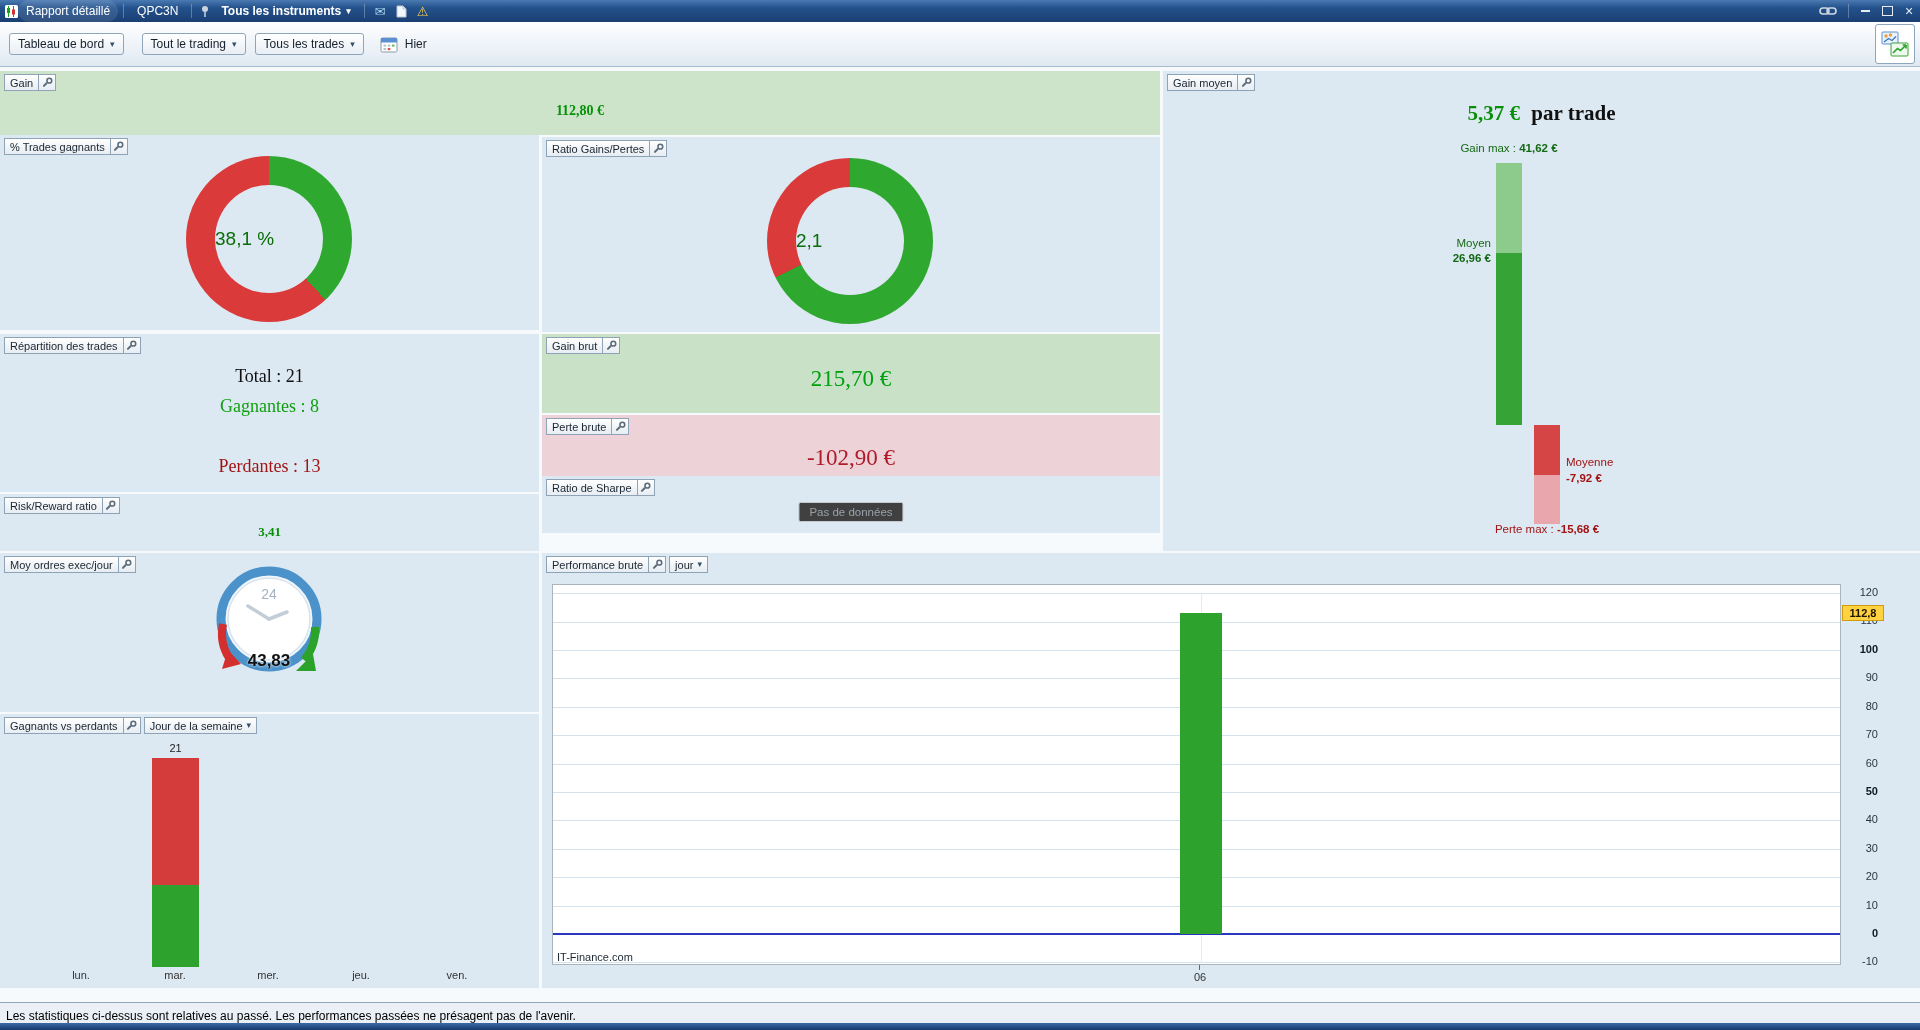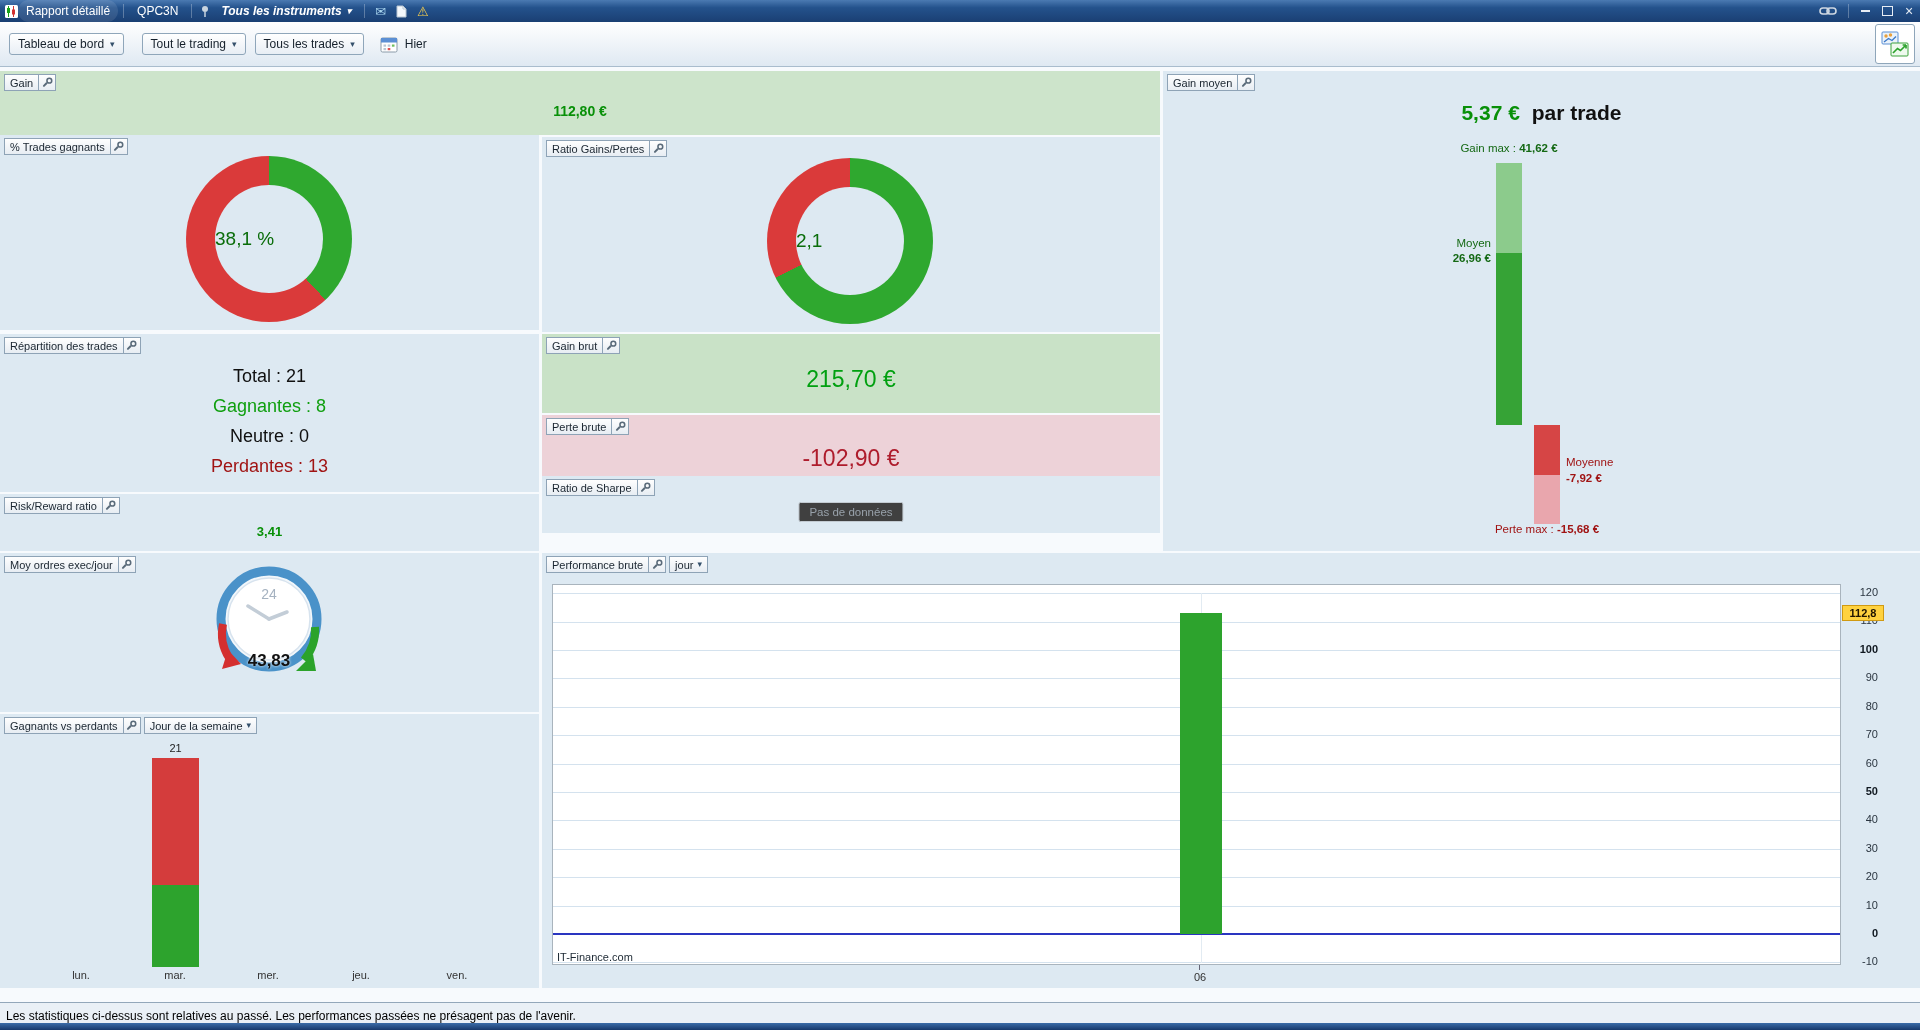--- a/index.html
+++ b/index.html
@@ -5,21 +5,21 @@
   html,body{margin:0;padding:0;}
   body{width:1920px;height:1030px;overflow:hidden;font-family:"Liberation Sans",sans-serif;background:#dde9f2;position:relative;}
   .abs{position:absolute;}
   
   .titlebar{position:absolute;left:0;top:0;width:1920px;height:22px;
     background:linear-gradient(180deg,#4b7ab2 0%,#24528c 35%,#1a3f73 100%);
     display:flex;align-items:center;color:#fff;font-size:12px;}
   .titlebar .sep{width:1px;height:14px;background:rgba(255,255,255,.28);margin:0 5px;}
   .ttab{padding:0 8px;height:22px;display:flex;align-items:center;gap:5px;cursor:default;border-radius:11px;}
   .ttab.active{background:rgba(255,255,255,.10);}
-  .tbold{font-weight:bold;font-style:italic;}
+  .tbold{font-weight:bold;}
   .arr{font-size:9px;line-height:1;}
   .winbtn{width:22px;height:22px;display:flex;align-items:center;justify-content:center;color:#e7edf5;}
   .minishape{width:9px;height:2px;background:#e7edf5;}
   .restoreshape{width:9px;height:8px;border:1px solid #e7edf5;}
   .spacer{flex:1;}
   
   .toolbar{position:absolute;left:0;top:22px;width:1920px;height:45px;
     background:linear-gradient(180deg,#ffffff,#dfe9f2);border-bottom:1px solid #a9bccd;
     display:flex;align-items:center;font-size:12px;color:#15202b;box-sizing:border-box;}
   .tbtn{background:linear-gradient(#ffffff,#e8eef5);border:1px solid #8fa6ba;border-radius:3px;
@@ -32,21 +32,21 @@
   .panel{position:absolute;background:#dde9f2;}
   .phead{position:absolute;display:flex;align-items:stretch;z-index:5;}
   .phead .lbl,.phead .drop{border:1px solid #8ea3b6;background:linear-gradient(#fefefe,#e7edf3);
     padding:0 5px;font-size:11px;color:#1a2530;white-space:nowrap;display:flex;align-items:center;
     height:17px;box-sizing:border-box;gap:4px;}
   .phead .tool{border:1px solid #8ea3b6;border-left:none;width:17px;height:17px;
     display:flex;align-items:center;justify-content:center;
     background:linear-gradient(#fefefe,#e7edf3);box-sizing:border-box;}
   .phead .drop{margin-left:3px;}
   .phead .drop .arr{color:#34506b;font-size:9px;}
-  .centerline{position:absolute;left:0;width:100%;text-align:center;}
+  .centerline{position:absolute;left:0;width:100%;text-align:center;font-family:Liberation Serif, serif;}
   
   .donut{position:absolute;width:166px;height:166px;border-radius:50%;}
   .donut .hole{position:absolute;inset:29px;background:#dde9f2;border-radius:50%;
     display:flex;align-items:center;justify-content:flex-start;font-size:19px;color:#0a6d0a;}
   
   .plot{position:absolute;background:#fff;border:1px solid #a9b4bd;box-sizing:border-box;}
   .gl{position:absolute;left:0;width:100%;height:1px;background:#d4e2ee;}
   .zero{position:absolute;left:0;width:100%;height:2px;background:#2a35c0;z-index:2;}
   .vgl{position:absolute;width:1px;background:#e2ebf2;}
   .pbar{position:absolute;background:#2da32d;z-index:3;}
@@ -245,21 +245,20 @@
       <span class="lbl">Répartition des trades</span>
       <span class="tool">
           <svg width="11" height="11" viewBox="0 0 12 12">
             <circle cx="8" cy="4" r="2.6" fill="none" stroke="#5a6b7a" stroke-width="1.7"></circle>
             <rect x="0.5" y="7.2" width="6" height="2.2" rx="1" transform="rotate(-45 3.5 8.3)" fill="#5a6b7a"></rect>
           </svg>
         </span>
     </div>
     <div class="centerline" style="top:32px;font-size:18px;color:#101010">Total : 21</div>
     <div class="centerline" style="top:62px;font-size:18px;color:#0f9f0f">Gagnantes : 8</div>
-    <div class="centerline" style="top:92px;font-size:18px;color:#101010">Neutre : 0</div>
     <div class="centerline" style="top:122px;font-size:18px;color:#a01414">Perdantes : 13</div>
   </div>
 
   <div class="panel" style="left:542px;top:267px;width:618px;height:79px;background:#c9e2c7">
     <div class="phead" style="left:4px;top:3px">
       <span class="lbl">Gain brut</span>
       <span class="tool">
           <svg width="11" height="11" viewBox="0 0 12 12">
             <circle cx="8" cy="4" r="2.6" fill="none" stroke="#5a6b7a" stroke-width="1.7"></circle>
             <rect x="0.5" y="7.2" width="6" height="2.2" rx="1" transform="rotate(-45 3.5 8.3)" fill="#5a6b7a"></rect>

